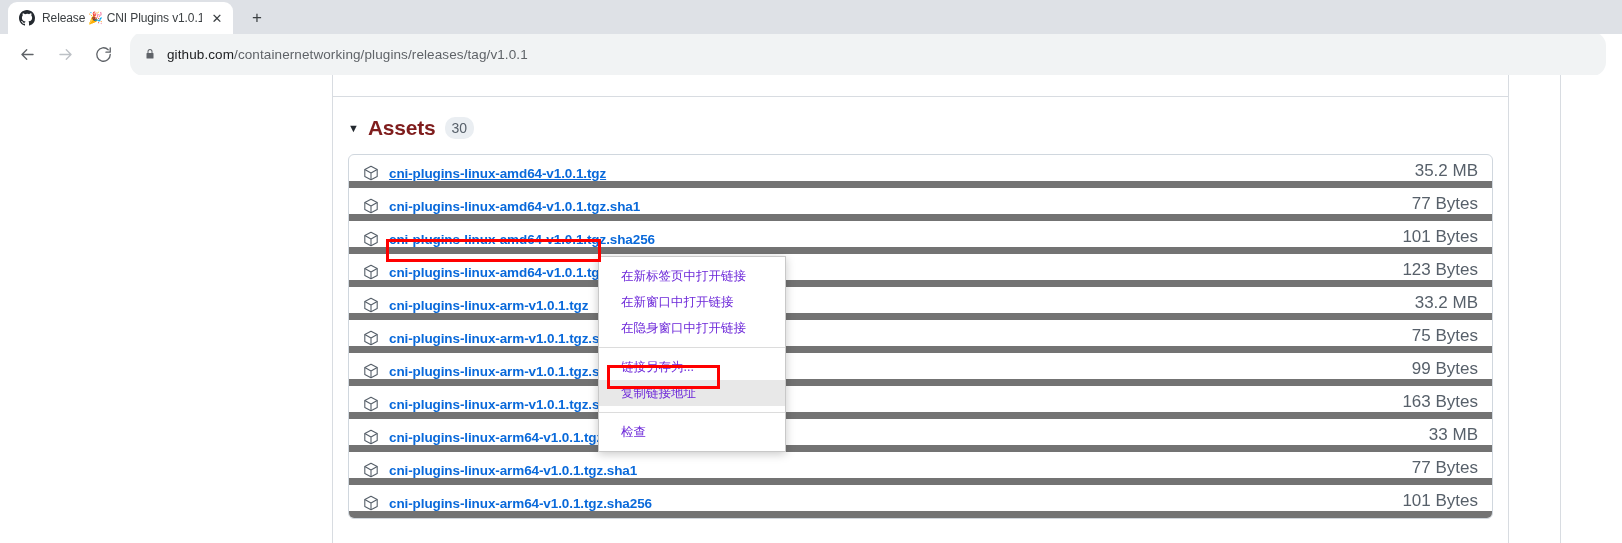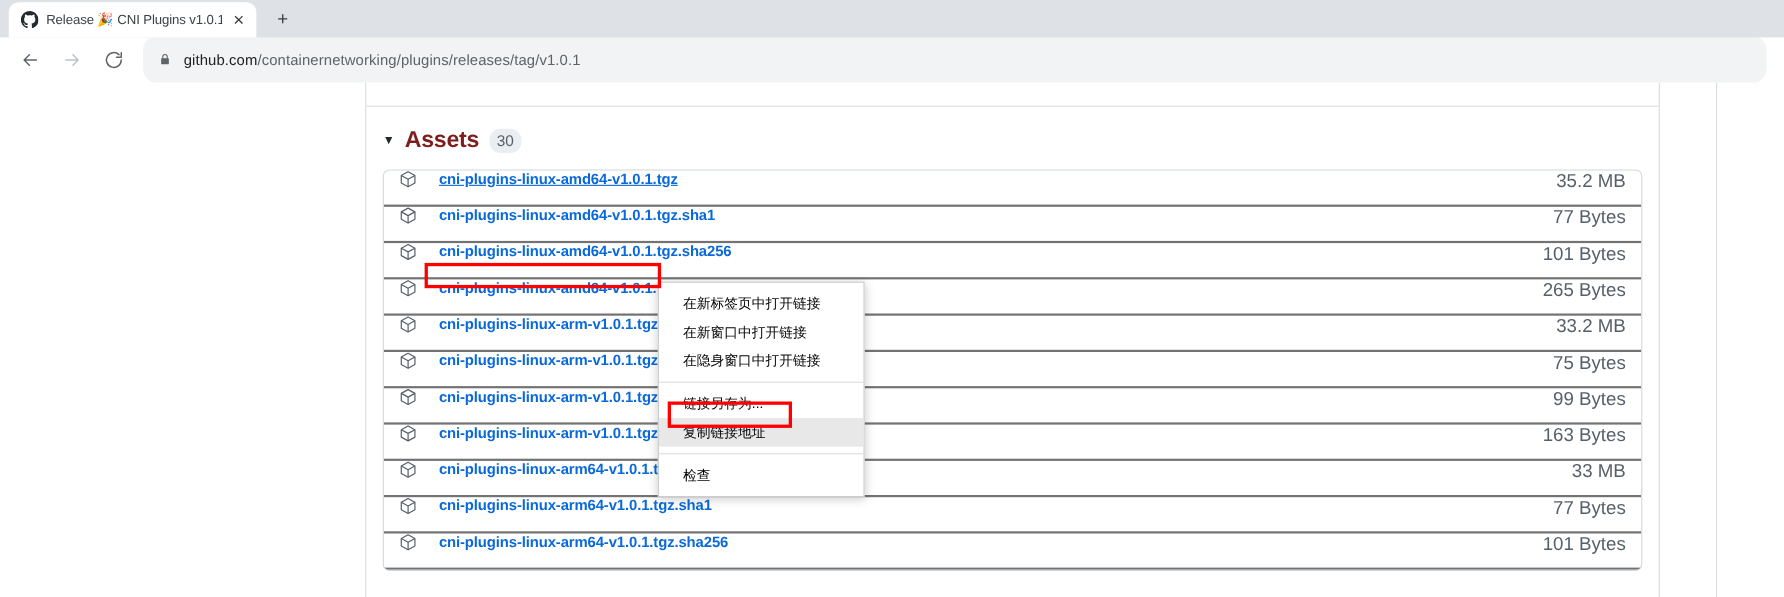--- a/index.html
+++ b/index.html
@@ -89,23 +89,23 @@
   .assets-count {
     font-size: 14px; color: #57606a; background: #eaeef2;
     border-radius: 10px; padding: 2px 7px; line-height: 1.3;
   }
 
   .assets-box {
     margin: 14px 15px 0 15px; border: 1px solid #d0d7de;
     border-radius: 6px; overflow: hidden; background: #fff;
   }
   .asset-row {
-    display: flex; align-items: flex-start; height: 33px;
-    padding: 0 14px 0 14px; border-bottom: 2px solid #737373;
-    gap: 20px;
+    display: flex; align-items: flex-end; height: 33px;
+    padding: 0 14px 0 14px; border-bottom: 7px solid #737373;
+    gap: 10px;
   }
   .asset-row:first-child { height: 33px; }
   .pkg-icon { width: 16px; height: 16px; flex: none; color: #57606a; }
   .asset-name {
     font-size: 13.5px; color: #0969da; font-weight: 600;
     white-space: nowrap; letter-spacing: -0.1px;
   }
   .asset-row.hovered .asset-name { text-decoration: underline; }
   .asset-size {
     margin-left: auto; font-size: 17px; color: #57606a; font-weight: 400;
@@ -114,21 +114,21 @@
 
   
   #ctxmenu {
     position: absolute; left: 598px; top: 181px; width: 188px;
     background: #ffffff; border: 1px solid #c8c8c8;
     box-shadow: 0 2px 9px rgba(0,0,0,0.22);
     padding: 6px 0 6px 0; z-index: 50;
   }
   .ctx-item {
     height: 26px; display: flex; align-items: center;
-    padding-left: 22px; font-size: 12.5px; color: #000000;
+    padding-left: 22px; font-size: 12.5px; color: #6d28d9;
     white-space: nowrap;
   }
   .ctx-item.hl { background: #e8e8e8; }
   .ctx-sep { height: 1px; background: #dcdcdc; margin: 6px 0; }
 
   
   .annot {
     position: absolute; border: 3px solid #ff0000;
     pointer-events: none; z-index: 80;
   }
@@ -222,21 +222,21 @@
               </svg></span>
             <a class="asset-name">cni-plugins-linux-amd64-v1.0.1.tgz.sha256</a>
             <span class="asset-size">101 Bytes</span>
           </div>
           <div class="asset-row">
             <span class="pkg-icon"><svg viewBox="0 0 16 16" width="16" height="16" fill="none" stroke="#57606a" stroke-width="1.1" stroke-linejoin="round">
   <path d="M8 1.2 14.2 4.6v6.8L8 14.8 1.8 11.4V4.6z"></path>
   <path d="M1.8 4.6 8 8l6.2-3.4M8 8v6.8"></path>
               </svg></span>
             <a class="asset-name">cni-plugins-linux-amd64-v1.0.1.tgz.sha512</a>
-            <span class="asset-size">265 Bytes</span>
+            <span class="asset-size">123 Bytes</span>
           </div>
           <div class="asset-row">
             <span class="pkg-icon"><svg viewBox="0 0 16 16" width="16" height="16" fill="none" stroke="#57606a" stroke-width="1.1" stroke-linejoin="round">
   <path d="M8 1.2 14.2 4.6v6.8L8 14.8 1.8 11.4V4.6z"></path>
   <path d="M1.8 4.6 8 8l6.2-3.4M8 8v6.8"></path>
               </svg></span>
             <a class="asset-name">cni-plugins-linux-arm-v1.0.1.tgz</a>
             <span class="asset-size">33.2 MB</span>
           </div>
           <div class="asset-row">

